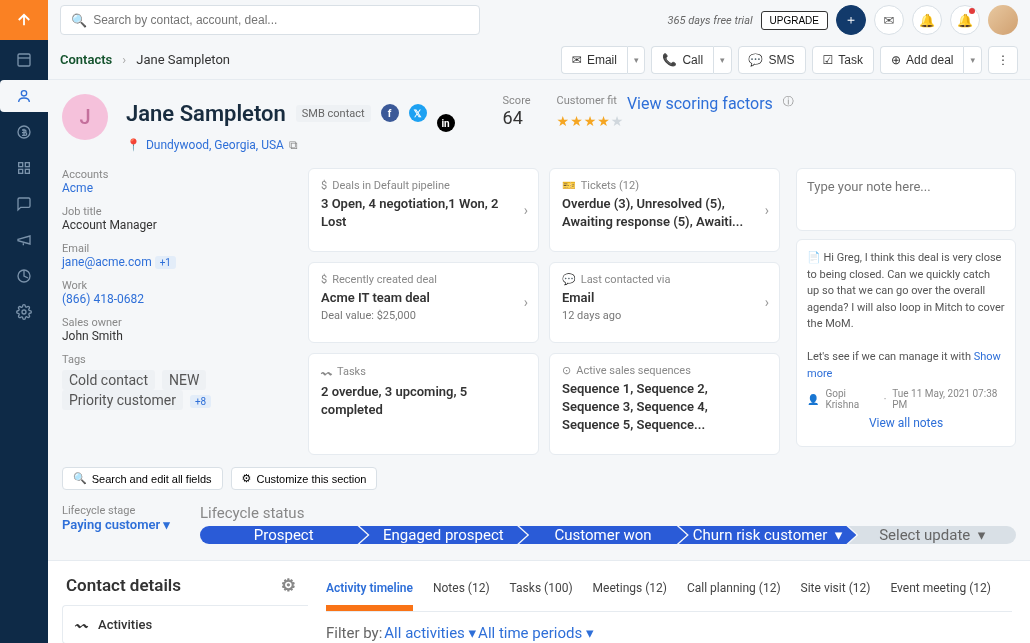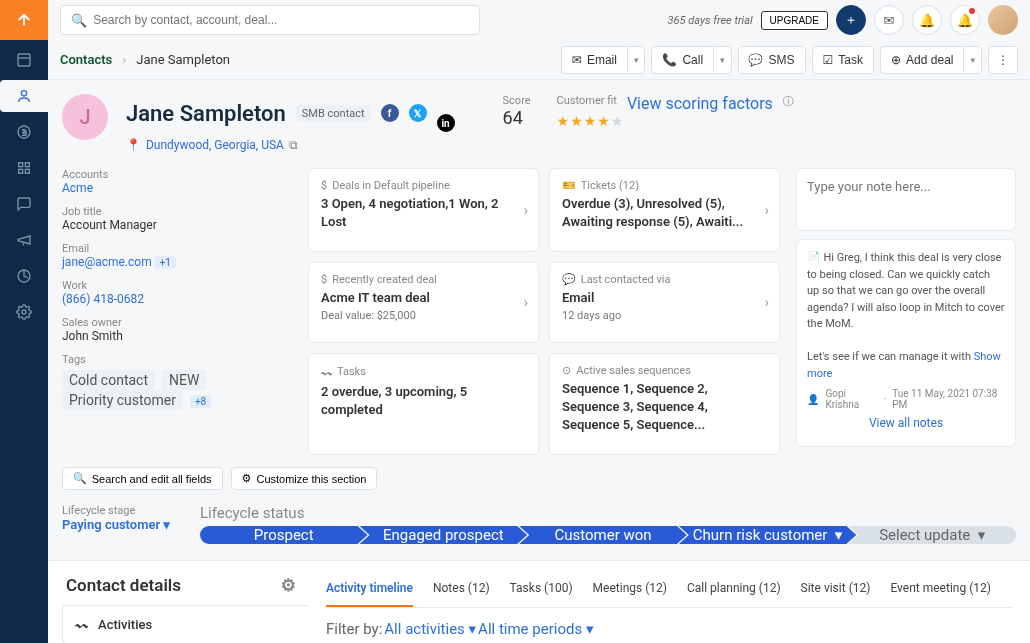--- a/index.html
+++ b/index.html
@@ -81,21 +81,21 @@
 .stage:first-child { clip-path: polygon(0 0, calc(100% - 10px) 0, 100% 50%, calc(100% - 10px) 100%, 0 100%); margin-left: 0; border-radius: 12px 0 0 12px;}
 .stage.select { background: #d9e0e6; color: #666; border-radius: 0 12px 12px 0; clip-path: polygon(0 0, 100% 0, 100% 100%, 0 100%, 10px 50%);}
 .details-section { display: flex; background: #fff; border-top: 1px solid #e6ebf0; }
 .details-nav { width: 260px; padding: 14px 0 14px 14px; }
 .details-title { font-size: 17px; font-weight: 600; padding: 0 12px 10px 4px; display: flex; justify-content: space-between; align-items: center; }
 .det-item { display: flex; align-items: center; gap: 10px; padding: 9px 12px; font-size: 13px; color: #444; cursor: pointer; border-radius: 4px 0 0 4px;}
 .det-item.active { background: #fff; border: 1px solid #e6ebf0; border-right: none; font-weight: 500; color: #333; }
 .details-main { flex: 1; padding: 14px 18px; }
 .tabs { display: flex; gap: 20px; border-bottom: 1px solid #e6ebf0; font-size: 12px; }
 .tab { padding: 6px 0 10px 0; cursor: pointer; color: #444; }
-.tab.active { color: #2e6fd8; border-bottom: 2px solid #f97316; font-weight: 600; }
+.tab.active { color: #2e6fd8; border-bottom: 6px solid #f97316; font-weight: 600; }
 .filter-row { display: flex; gap: 2px; align-items: flex-start; padding: 12px 0; font-size: 15px; color: #666; }
 .filter-row .flink { color: #2e6fd8; cursor: pointer; }
 .section-header { display: flex; justify-content: space-between; align-items: center; padding: 4px 0 12px 0;}
 .section-title { font-size: 16px; font-weight: 500; color: #333; }
 svg { display: block; }
 </style>
 </head>
 <body>
 
 <div class="app">

